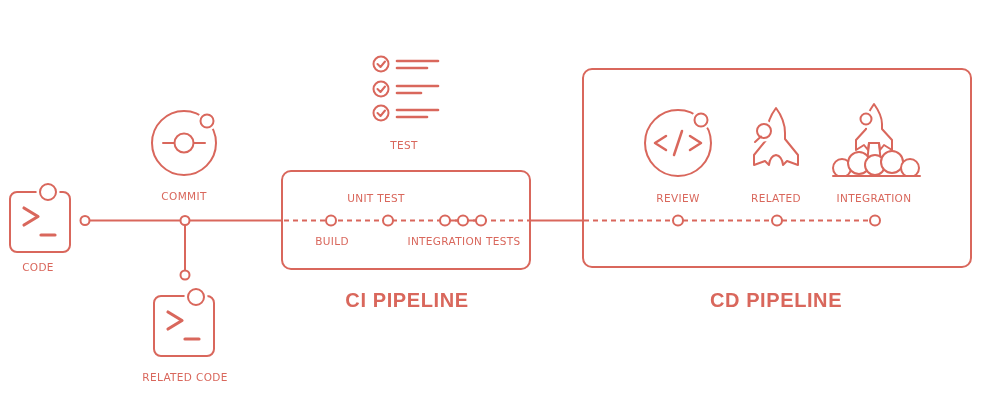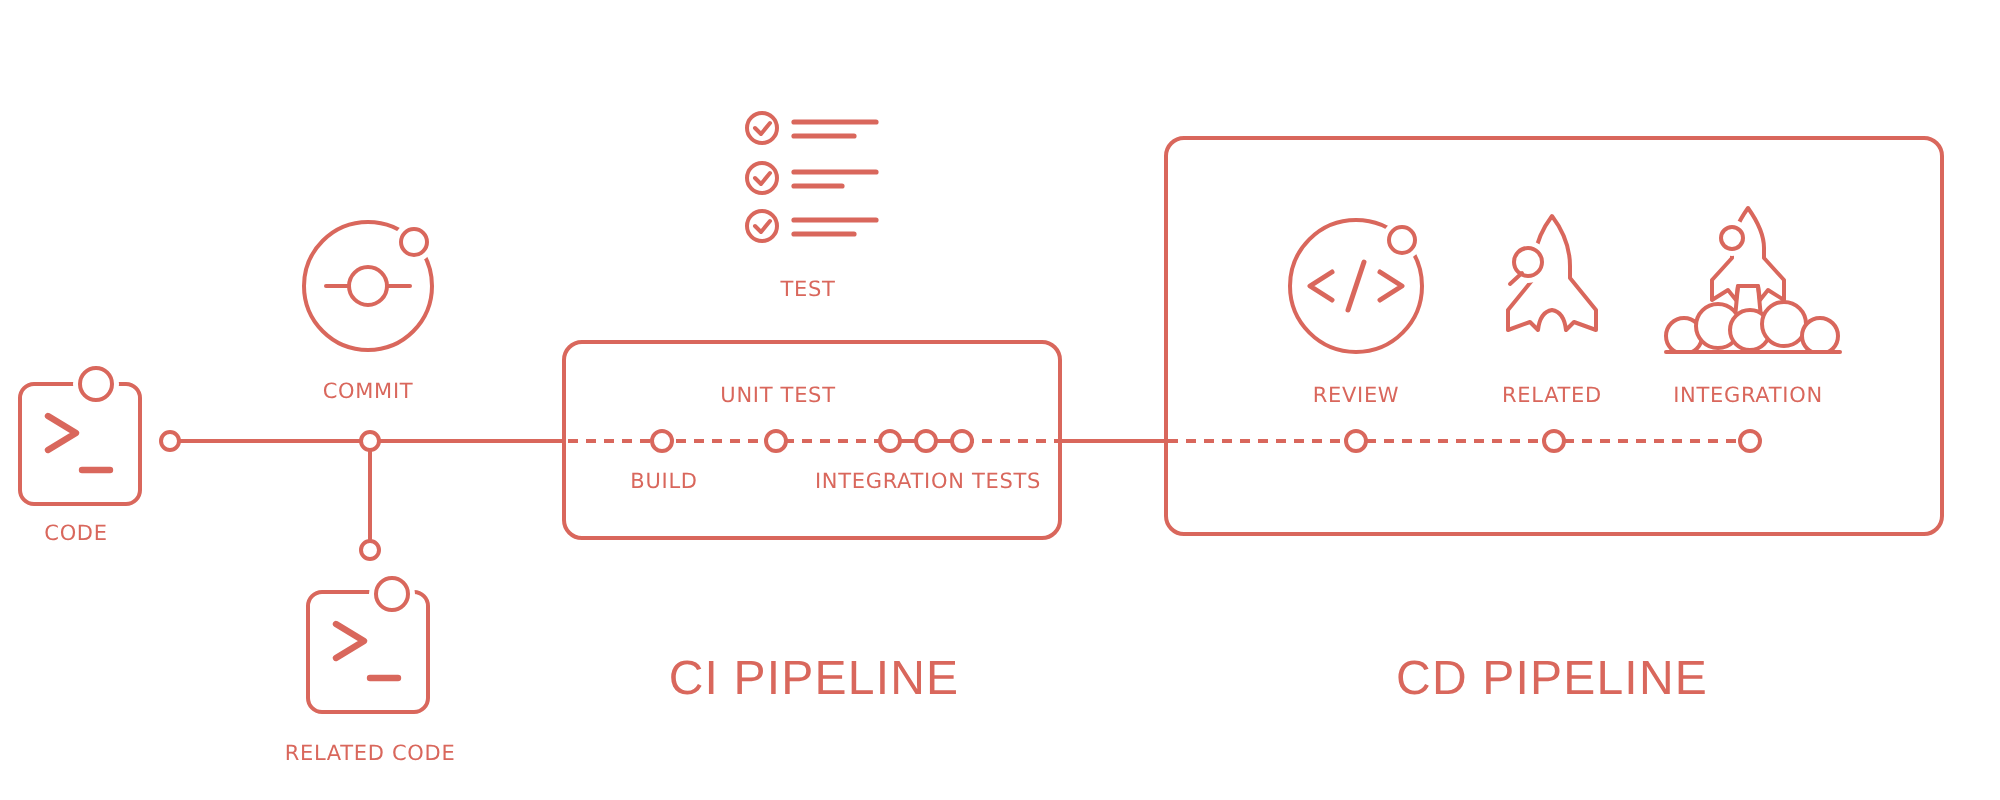--- a/index.html
+++ b/index.html
@@ -29,26 +29,25 @@
     font-size: 10.5px;
     font-weight: 400;
     letter-spacing: 0.35px;
     color: var(--accent);
     white-space: nowrap;
   }
   .title {
     position: absolute;
     transform: translateX(-50%);
     font-family: "Liberation Sans", sans-serif;
-    font-size: 24px;
-    font-weight: 400;
+    font-size: 20px;
+    font-weight: 700;
     letter-spacing: 0.6px;
     color: var(--accent);
     white-space: nowrap;
-    margin-top: 37px;
   }
   .pipe-box {
     position: absolute;
     box-sizing: border-box;
     border: 2px solid var(--accent);
     border-radius: 10px;
     background: transparent;
   }
 </style>
 </head>
@@ -116,21 +115,21 @@
     <polyline class="ln" points="9.5,39 12.5,42 17,36.5"></polyline>
     <path class="ln thick" d="M29,36 H70"></path>
     <path class="ln thick" d="M29,43 H53"></path>
     <circle class="ln" cx="13" cy="63" r="7.5"></circle>
     <polyline class="ln" points="9.5,63 12.5,66 17,60.5"></polyline>
     <path class="ln thick" d="M29,60 H70"></path>
     <path class="ln thick" d="M29,67 H59"></path>
   </svg>
   <div class="lbl" style="left:404px; top:139px;">TEST</div>
 
-  <div class="lbl" style="left:389px; top:192px;">UNIT TEST</div>
+  <div class="lbl" style="left:376px; top:192px;">UNIT TEST</div>
   <div class="lbl" style="left:332px; top:235px;text-align:right;">BUILD</div>
   <div class="lbl" style="left:464px; top:235px;">INTEGRATION TESTS</div>
 
   <div class="title" style="left:407px; top:289px;">CI PIPELINE</div>
 
   <svg class="abs" style="left:638px; top:103px;" width="80" height="80">
     <circle class="ln" cx="40" cy="40" r="33"></circle>
     <circle class="punchring" cx="63" cy="17" r="6.5"></circle>
     <circle class="outl" cx="63" cy="17" r="6.5"></circle>
     <polyline class="ln" style="stroke-width:2.5" points="28,33 17,40 28,47"></polyline>

